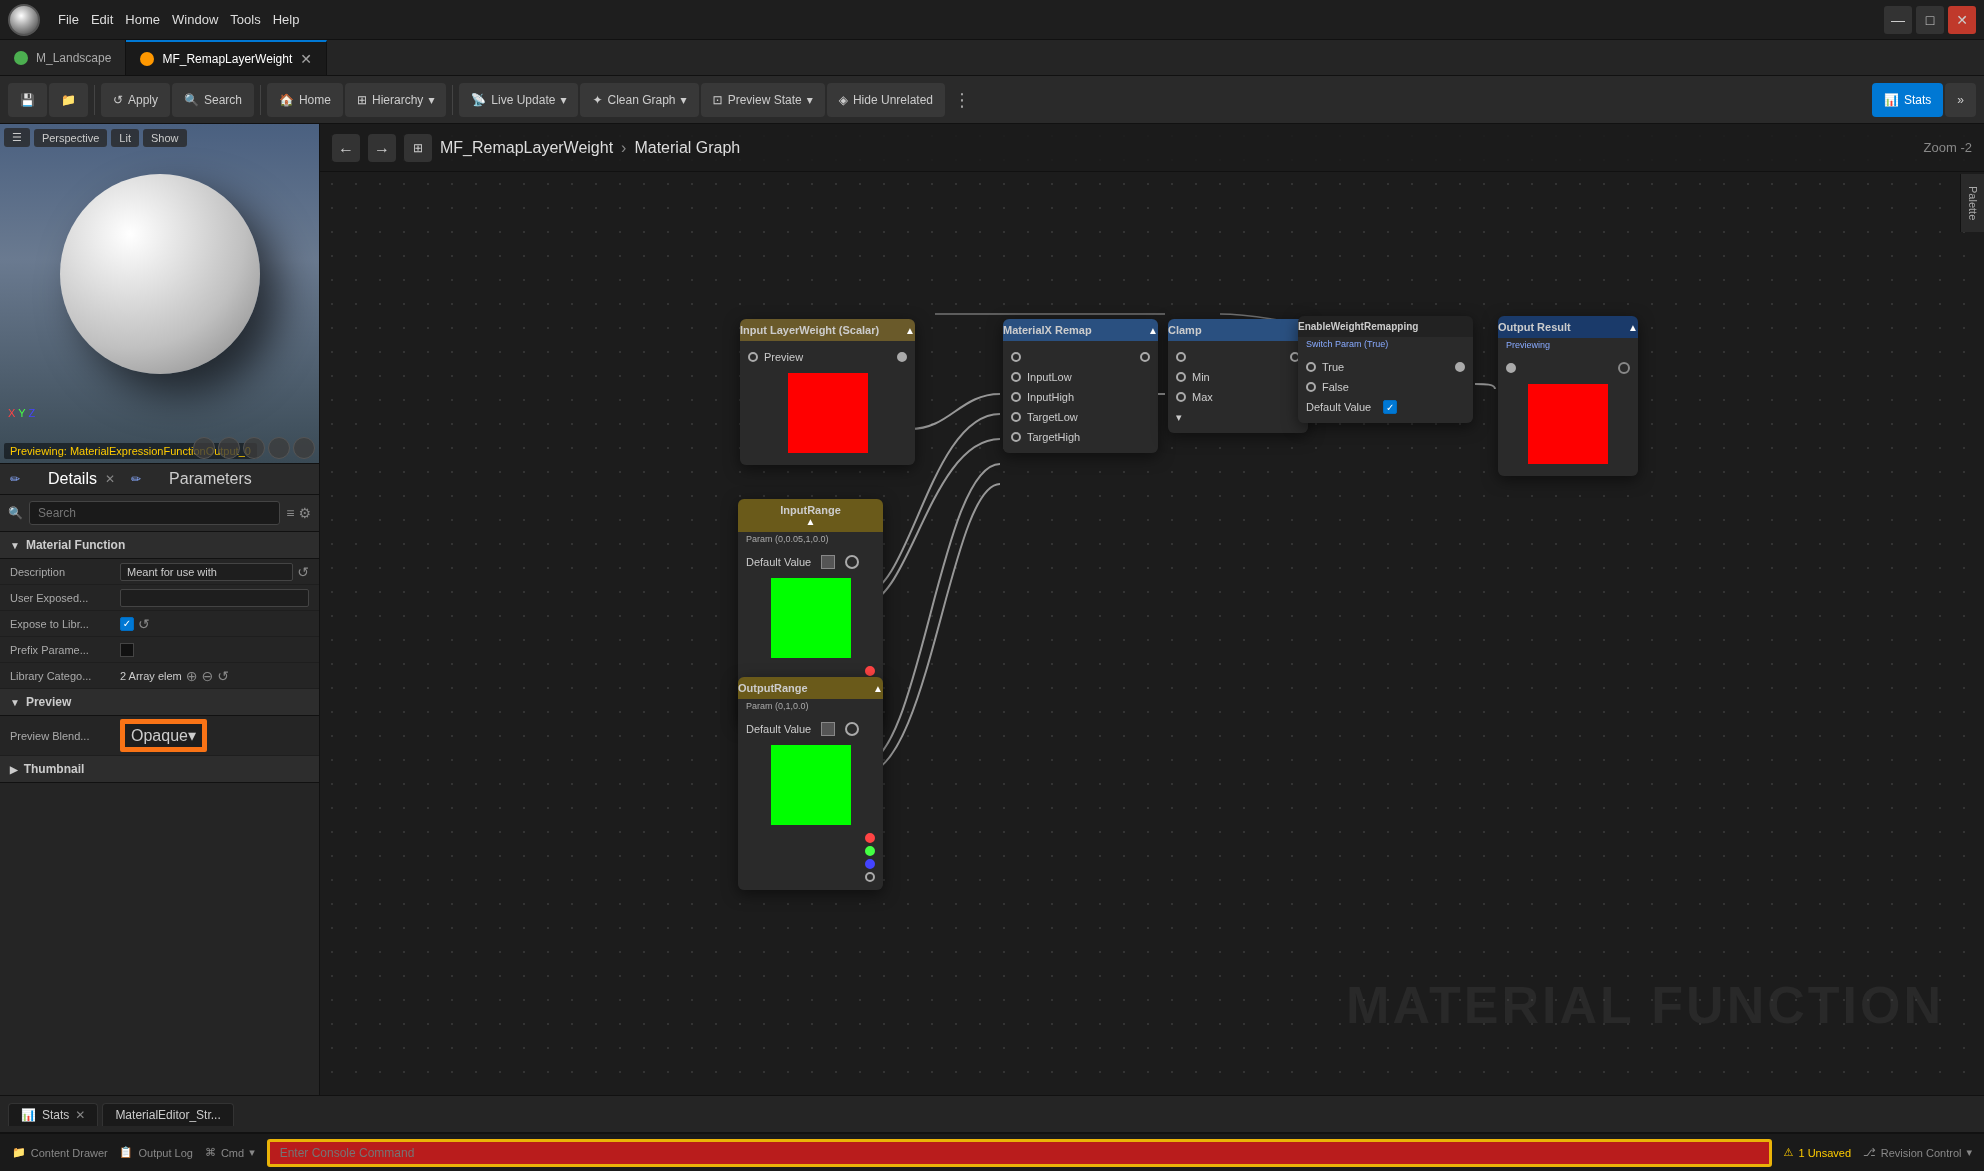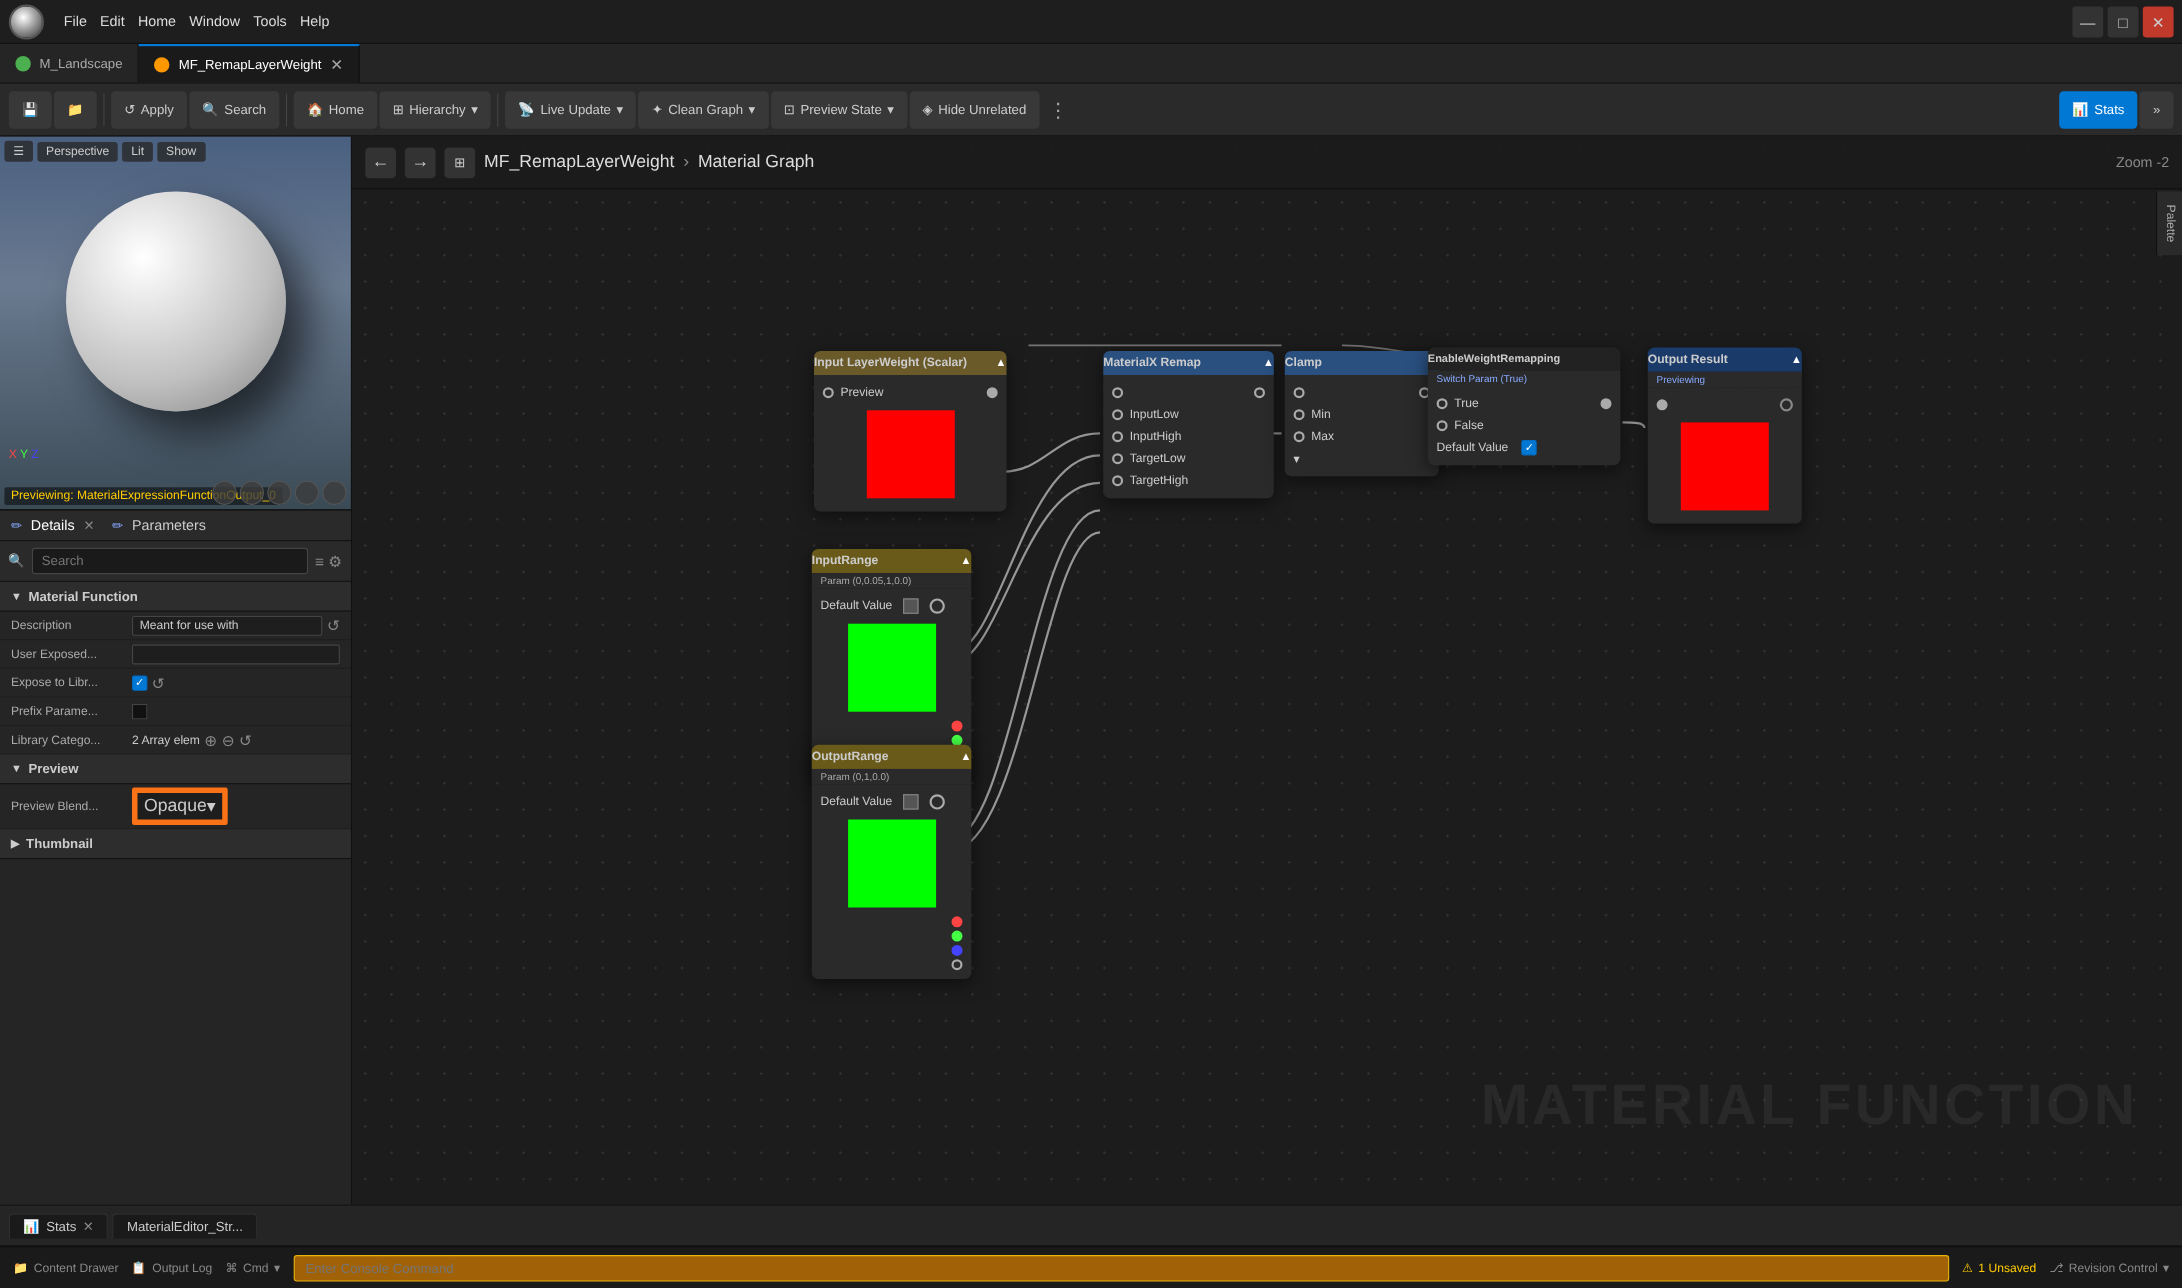--- a/index.html
+++ b/index.html
@@ -41,21 +41,21 @@
     .viewport-sphere { width: 200px; height: 200px; border-radius: 50%; background: radial-gradient(circle at 35% 30%, #ffffff 0%, #e0e0e0 30%, #c0c0c0 60%, #808080 100%); position: absolute; top: 50px; left: 50%; transform: translateX(-50%); box-shadow: 20px 20px 40px rgba(0,0,0,0.6); }
     .viewport-overlay { position: absolute; top: 0; left: 0; right: 0; display: flex; align-items: center; gap: 4px; padding: 4px; }
     .vp-menu-btn { background: rgba(40,40,40,0.8); border: none; color: #ccc; border-radius: 3px; padding: 3px 8px; font-size: 11px; cursor: pointer; }
     .vp-info { position: absolute; bottom: 4px; left: 4px; font-size: 11px; color: #ffcc00; background: rgba(0,0,0,0.5); padding: 2px 6px; border-radius: 2px; }
     .vp-controls { position: absolute; bottom: 4px; right: 4px; display: flex; gap: 3px; }
     .vp-ctrl { width: 22px; height: 22px; border-radius: 50%; background: rgba(60,60,60,0.8); border: 1px solid #555; cursor: pointer; }
 
     
     .details-panel { flex: 1; overflow-y: auto; }
     .panel-header { display: flex; align-items: center; gap: 8px; padding: 6px 10px; background: #2a2a2a; border-bottom: 1px solid #111; }
-    .panel-tab { display: flex; align-items: center; gap: 6px; font-size: 13px; color: #ccc; cursor: pointer; }
+    .panel-tab { display: flex; align-items: center; gap: 6px; font-size: 16px; color: #ccc; cursor: pointer; margin-left: 20px; }
     .panel-tab.active { color: #fff; }
     .panel-close { color: #888; cursor: pointer; font-size: 12px; }
     .search-bar { padding: 6px 8px; background: #2a2a2a; border-bottom: 1px solid #111; display: flex; align-items: center; gap: 6px; }
     .search-input { flex: 1; background: #1a1a1a; border: 1px solid #444; border-radius: 3px; padding: 4px 8px; color: #ccc; font-size: 12px; }
     .search-icons { display: flex; gap: 4px; }
     .search-icon-btn { background: none; border: none; color: #888; cursor: pointer; font-size: 14px; }
 
     .section-header { display: flex; align-items: center; gap: 6px; padding: 6px 10px; background: #2d2d2d; border-bottom: 1px solid #111; cursor: pointer; font-size: 12px; color: #ccc; font-weight: 600; }
     .section-arrow { font-size: 10px; }
     .prop-row { display: flex; align-items: center; padding: 3px 10px; border-bottom: 1px solid #1e1e1e; min-height: 26px; }
@@ -101,21 +101,21 @@
     .watermark { position: absolute; bottom: 60px; right: 40px; font-size: 52px; font-weight: 700; color: rgba(80,80,80,0.25); letter-spacing: 3px; text-transform: uppercase; pointer-events: none; }
 
     
     .bottom-tabs { display: flex; align-items: center; background: #252525; height: 38px; border-top: 1px solid #111; border-bottom: 1px solid #111; padding: 0 8px; gap: 4px; }
     .bottom-tab { display: flex; align-items: center; gap: 6px; padding: 4px 12px; background: #1a1a1a; border-radius: 4px 4px 0 0; border: 1px solid #333; border-bottom: none; font-size: 12px; color: #ccc; cursor: pointer; }
     .bottom-tab .close-x { color: #888; font-size: 12px; cursor: pointer; }
 
     
     .status-bar { display: flex; align-items: center; background: #1a1a1a; height: 38px; padding: 0 12px; border-top: 1px solid #111; font-size: 11px; color: #888; gap: 12px; }
     .status-item { display: flex; align-items: center; gap: 5px; cursor: pointer; }
-    .console-input { flex: 1; background: #a16207; border: 1px solid #eab308; border-radius: 3px; padding: 4px 10px; color: #ccc; font-size: 12px; }
+    .console-input { flex: 1; background: #b91c1c; border: 3px solid #eab308; border-radius: 3px; padding: 4px 10px; color: #ccc; font-size: 12px; }
     .status-right { margin-left: auto; display: flex; align-items: center; gap: 12px; }
     .unsaved-badge { color: #ffcc00; }
 
     
     ::-webkit-scrollbar { width: 6px; }
     ::-webkit-scrollbar-track { background: #1a1a1a; }
     ::-webkit-scrollbar-thumb { background: #444; border-radius: 3px; }
   </style>
 </head>
 <body>
@@ -455,21 +455,21 @@
         <div class="node-row">
           <div class="node-pin filled"></div>
           <div style="flex:1;"></div>
           <div style="width:12px; height:12px; border-radius:50%; border:2px solid #888; background:transparent;"></div>
         </div>
         <div style="width:80px; height:80px; background:#ff0000; margin:6px auto;"></div>
       </div>
     </div>
 
     <div class="node" style="left:418px; top:375px; width:145px;">
-      <div class="node-header" style="background:#6a5a1a;">
+      <div class="node-header" style="background:#6a5a1a;flex-direction:column;">
         <span>InputRange</span>
         <button class="collapse-btn">▲</button>
       </div>
       <div style="padding:2px 8px; font-size:9px; color:#aaa; background:#2a2a2a;">Param (0,0.05,1,0.0)</div>
       <div class="node-body">
         <div class="node-row">
           <span>Default Value</span>
           <div style="width:14px; height:14px; background:#555; border:1px solid #888; margin-left:4px;"></div>
           <div style="width:14px; height:14px; border-radius:50%; border:2px solid #aaa; margin-left:4px;"></div>
         </div>

